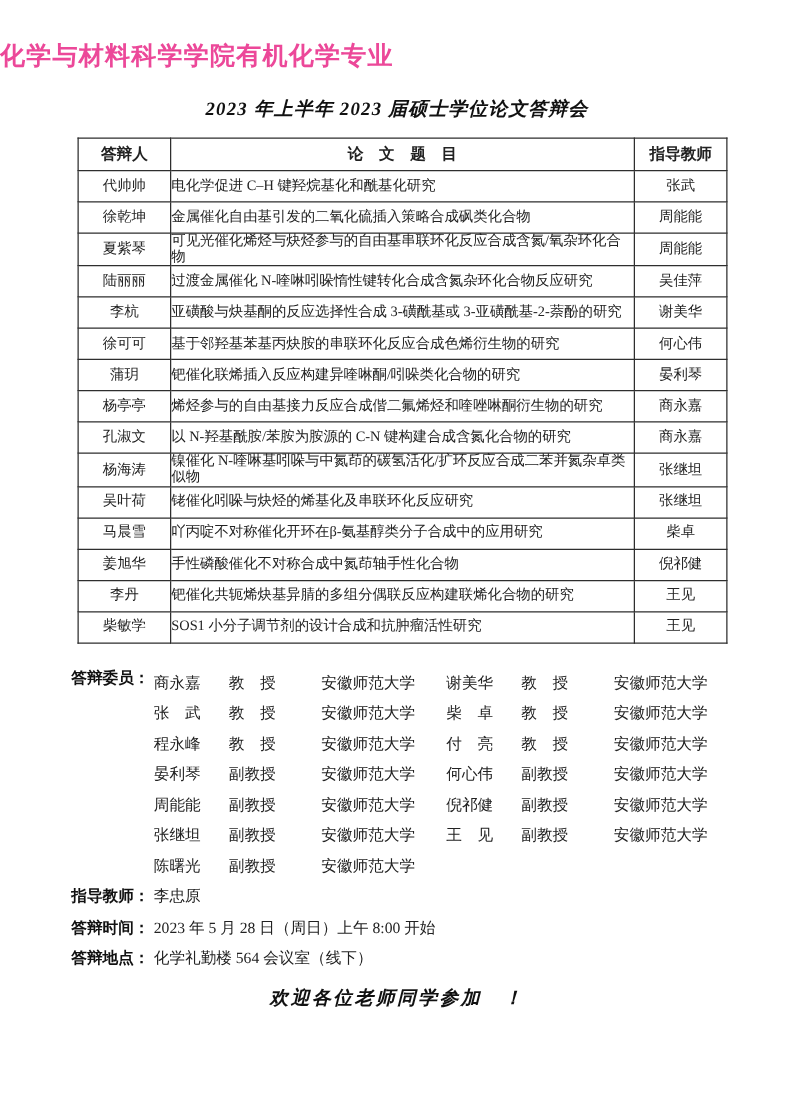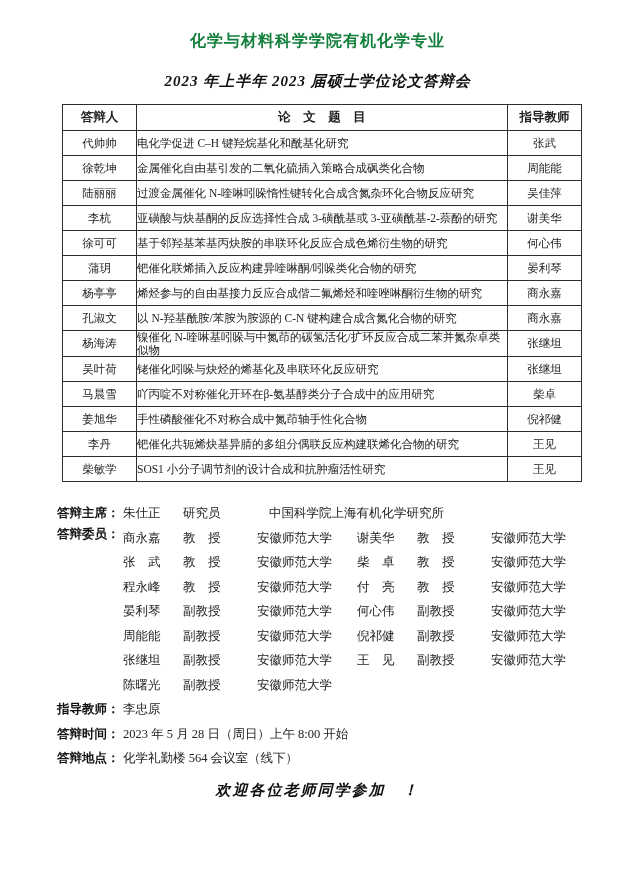--- a/index.html
+++ b/index.html
@@ -1,23 +1,23 @@
 <!DOCTYPE html>
 <html><head>
 <meta charset="utf-8">
 <style>
   html,body{margin:0;padding:0;background:#ffffff;}
   .page{
     width:635px;height:890px;background:#ffffff;position:relative;overflow:hidden;
     font-family:"Liberation Serif", serif;color:#1c1c1c;
   }
   .title{
-    margin:31px 0 0;text-align:center;
+    margin:31px 0 0;text-align:left;
     font-family:"Liberation Sans", sans-serif;
-    font-size:16px;font-weight:bold;letter-spacing:1px;color:#15803d;
+    font-size:20px;font-weight:bold;letter-spacing:1px;color:#ec4899;
   }
   .subtitle{
     margin:20px 0 0;text-align:center;
     font-size:15px;font-weight:bold;font-style:italic;letter-spacing:1px;color:#111;
   }
   table.defense-table{
     margin:13px 0 0 62px;border-collapse:collapse;width:516px;table-layout:fixed;
     font-size:11.5px;color:#222;
   }
   .defense-table th,.defense-table td{border:1px solid #2e2e2e;padding:0;}
@@ -67,20 +67,25 @@
           <td class="cell-title">电化学促进 C–H 键羟烷基化和酰基化研究</td>
           <td class="cell-advisor">张武</td>
         </tr>
 
         <tr>
           <td class="cell-name">徐乾坤</td>
           <td class="cell-title">金属催化自由基引发的二氧化硫插入策略合成砜类化合物</td>
           <td class="cell-advisor">周能能</td>
         </tr>
 
+        <tr>
+          <td class="cell-name">夏紫琴</td>
+          <td class="cell-title">可见光催化烯烃与炔烃参与的自由基串联环化反应合成含氮/氧杂环化合物</td>
+          <td class="cell-advisor">周能能</td>
+        </tr>
 
         <tr>
           <td class="cell-name">陆丽丽</td>
           <td class="cell-title">过渡金属催化 N-喹啉吲哚惰性键转化合成含氮杂环化合物反应研究</td>
           <td class="cell-advisor">吴佳萍</td>
         </tr>
 
         <tr>
           <td class="cell-name">李杭</td>
           <td class="cell-title">亚磺酸与炔基酮的反应选择性合成 3-磺酰基或 3-亚磺酰基-2-萘酚的研究</td>
@@ -145,26 +150,20 @@
         <tr>
           <td class="cell-name">柴敏学</td>
           <td class="cell-title">SOS1 小分子调节剂的设计合成和抗肿瘤活性研究</td>
           <td class="cell-advisor">王见</td>
         </tr>
       </tbody>
   </table>
 
   <div class="footer">
 
-    <div class="line">
-      <span class="label">答辩主席：</span>
-      <span class="chair-name">朱仕正</span>
-      <span class="chair-title">研究员</span>
-      <span>中国科学院上海有机化学研究所</span>
-    </div>
 
     <div class="committee">
       <span class="label">答辩委员：</span>
       <div class="c-rows">
 
           <div class="c-row">
             <span class="cc n">商永嘉</span>
             <span class="cc t">教　授</span>
             <span class="cc u">安徽师范大学</span>
             <span class="cc n">谢美华</span>

